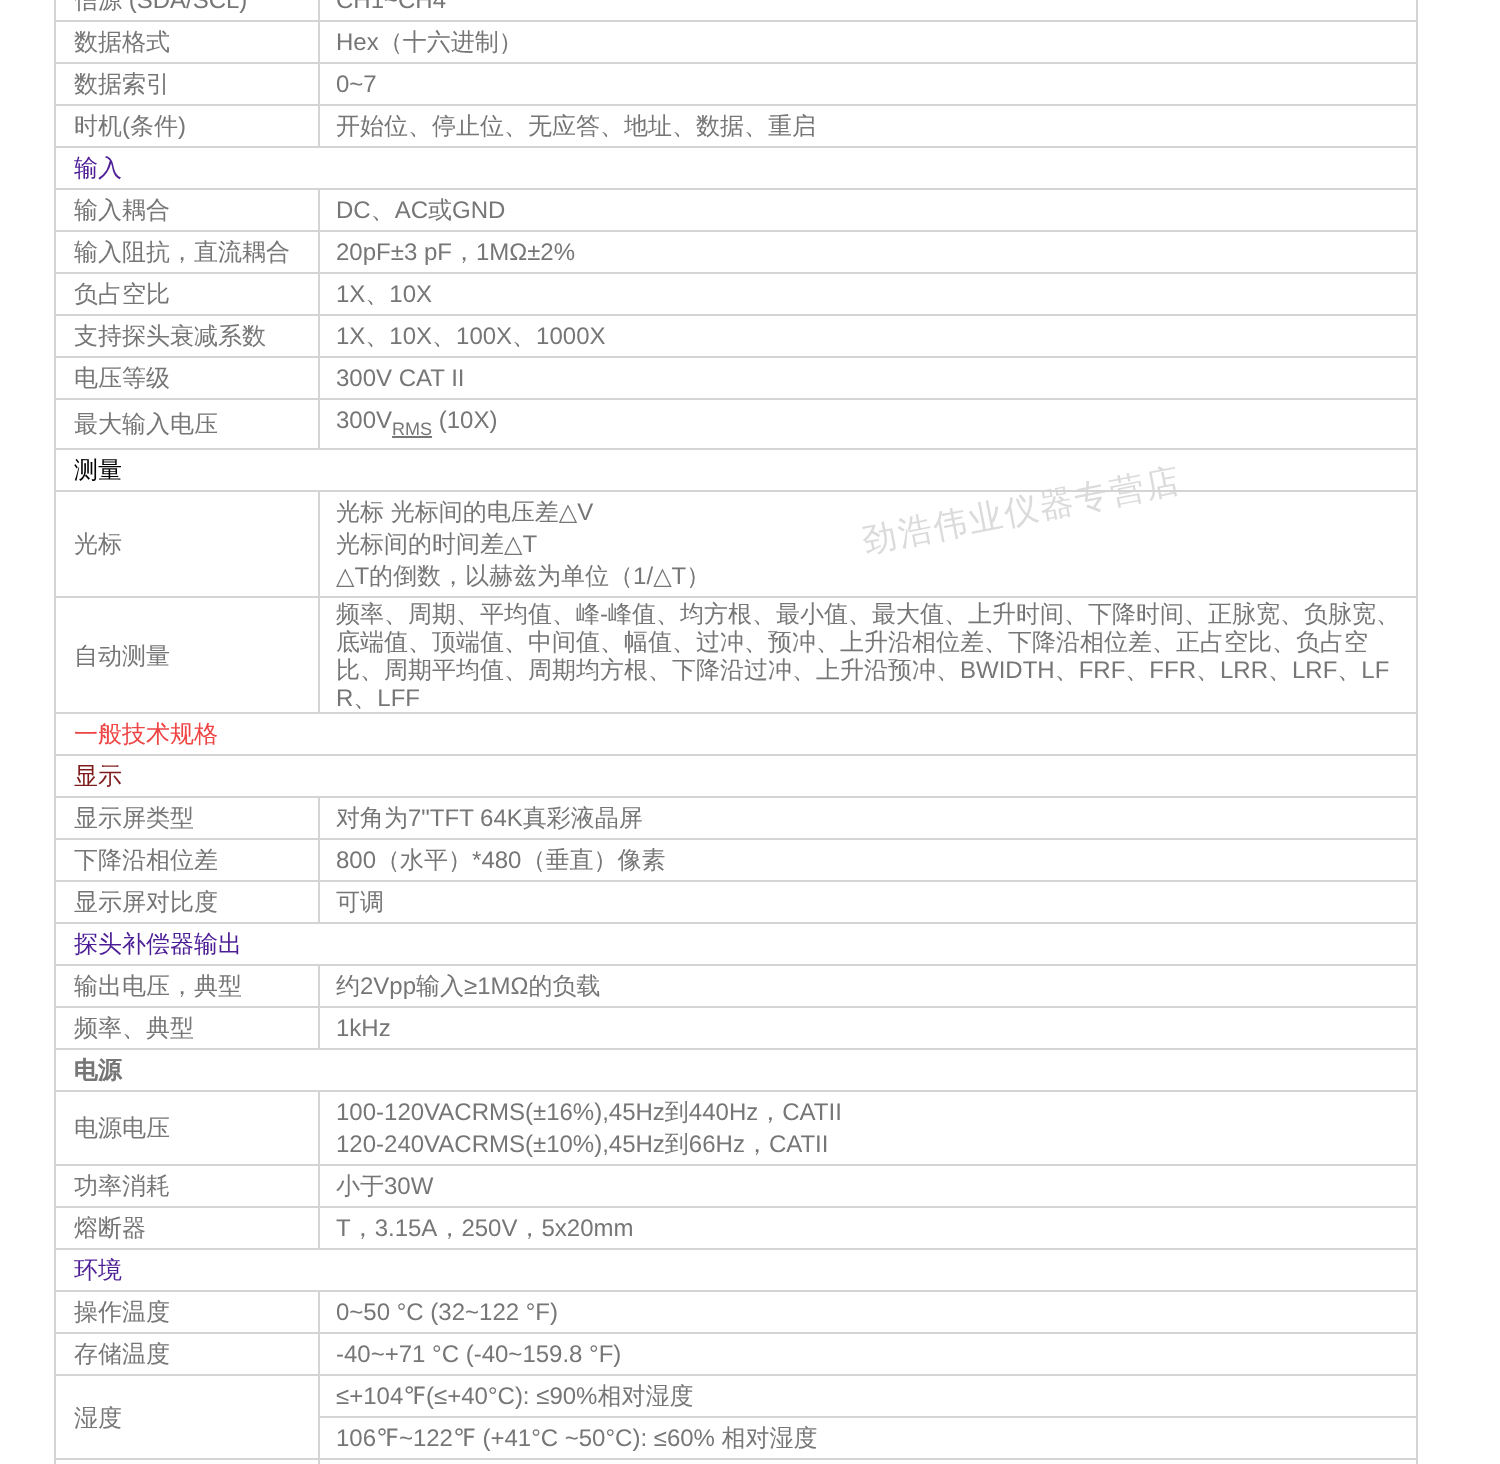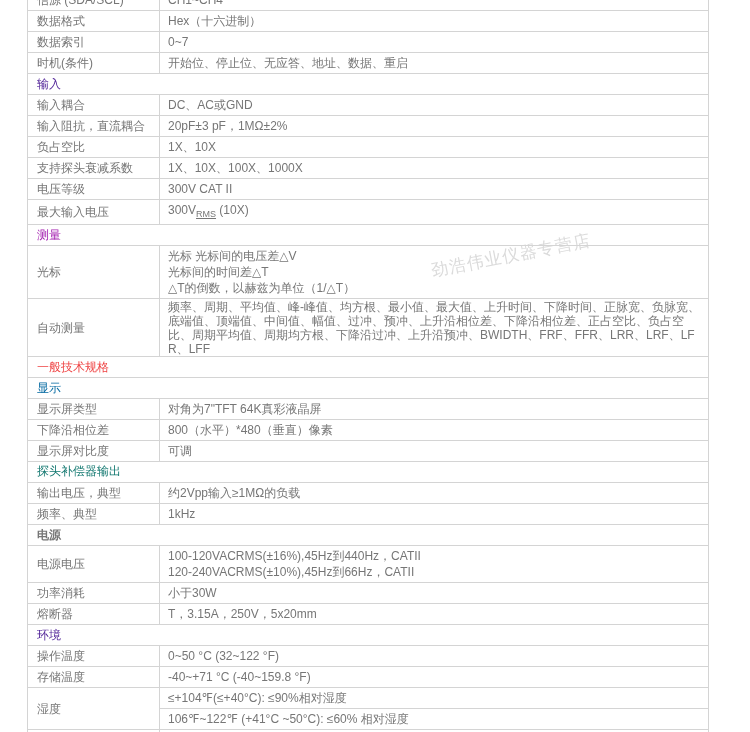--- a/index.html
+++ b/index.html
@@ -79,50 +79,50 @@
       </tr>
       <tr>
         <td class="label-cell">电压等级</td>
         <td class="value-cell">300V CAT II</td>
       </tr>
       <tr>
         <td class="label-cell">最大输入电压</td>
         <td class="value-cell"><span>300V</span><sub>RMS</sub><span> (10X)</span></td>
       </tr>
       <tr>
-        <td class="section-cell" colspan="2" style="border-color: rgb(212, 212, 212); color: #a21caf;">测量</td>
+        <td class="section-cell" colspan="2" style="border-color: rgb(212, 212, 212); color: #000000;">测量</td>
       </tr>
       <tr>
         <td class="label-cell">光标</td>
         <td class="value-cell"><span>光标 光标间的电压差△V</span><br><span>光标间的时间差△T</span><br><span>△T的倒数，以赫兹为单位（1/△T）</span></td>
       </tr>
       <tr>
         <td class="label-cell">自动测量</td>
         <td class="value-cell dense">频率、周期、平均值、峰-峰值、均方根、最小值、最大值、上升时间、下降时间、正脉宽、负脉宽、底端值、顶端值、中间值、幅值、过冲、预冲、上升沿相位差、下降沿相位差、正占空比、负占空比、周期平均值、周期均方根、下降沿过冲、上升沿预冲、BWIDTH、FRF、FFR、LRR、LRF、LFR、LFF</td>
       </tr>
       <tr>
         <td class="section-cell" colspan="2" style="border-color: rgb(212, 212, 212); color: #ef4444;">一般技术规格</td>
       </tr>
       <tr>
-        <td class="section-cell" colspan="2" style="border-color: rgb(212, 212, 212); color: #0369a1;">显示</td>
+        <td class="section-cell" colspan="2" style="border-color: rgb(212, 212, 212); color: #7f1d1d;">显示</td>
       </tr>
       <tr>
         <td class="label-cell">显示屏类型</td>
         <td class="value-cell">对角为7"TFT 64K真彩液晶屏</td>
       </tr>
       <tr>
         <td class="label-cell">下降沿相位差</td>
         <td class="value-cell">800（水平）*480（垂直）像素</td>
       </tr>
       <tr>
         <td class="label-cell">显示屏对比度</td>
         <td class="value-cell">可调</td>
       </tr>
       <tr>
-        <td class="section-cell" colspan="2" style="border-color: rgb(212, 212, 212); color: #0f766e; font-family: Liberation Mono, monospace;">探头补偿器输出</td>
+        <td class="section-cell" colspan="2" style="border-color: rgb(212, 212, 212); color: #4c1d95;">探头补偿器输出</td>
       </tr>
       <tr>
         <td class="label-cell">输出电压，典型</td>
         <td class="value-cell">约2Vpp输入≥1MΩ的负载</td>
       </tr>
       <tr>
         <td class="label-cell">频率、典型</td>
         <td class="value-cell">1kHz</td>
       </tr>
       <tr>

